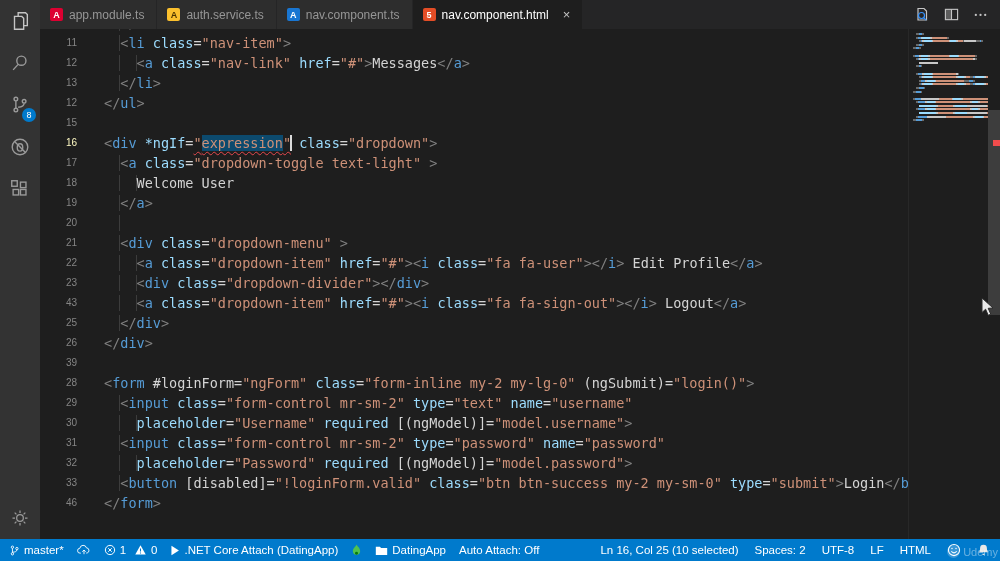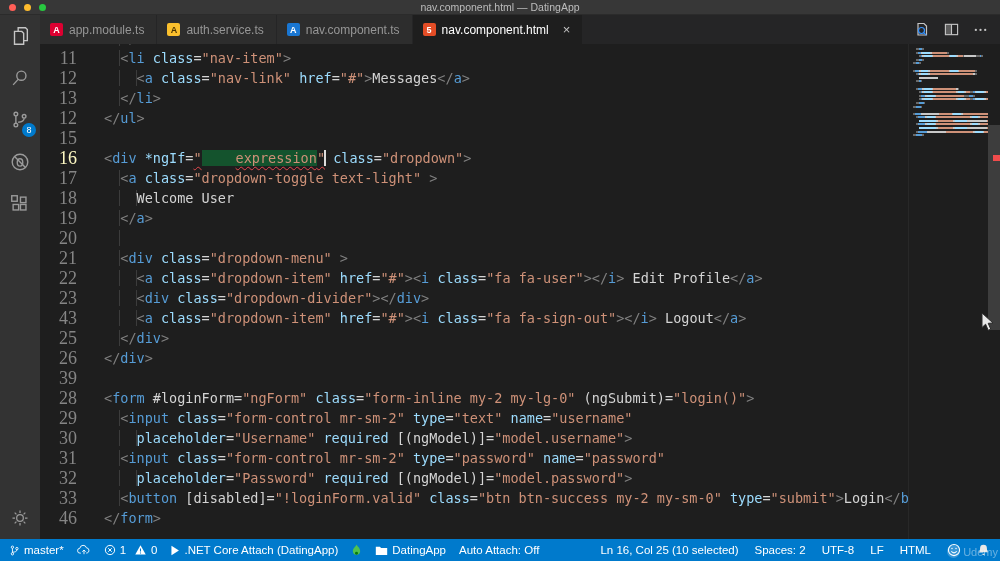--- a/index.html
+++ b/index.html
@@ -39,34 +39,34 @@
              display:flex; align-items:center; justify-content:center; font-family:"Liberation Sans",sans-serif; }
   .tab-close { margin-left:8px; color:#c5c5c5; font-size:13px; line-height:1; }
   .tab-spacer { flex:1; }
   .editor-actions { display:flex; align-items:center; gap:14px; padding-right:12px; }
   .ea-icon { display:flex; }
 
   
   .editor { flex:1; display:flex; position:relative; overflow:hidden; background:#1e1e1e; }
   .code-scroll { flex:1; display:flex; overflow:hidden; }
   .gutter { width:64px; flex:0 0 64px; text-align:right; padding-right:27px; margin-top:-16px;
-            font-family:Liberation Serif, serif; font-size:18px; line-height:20px; color:#858585; }
+            font-family:Liberation Sans, sans-serif; font-size:10px; line-height:20px; color:#858585; }
   .gutter .cur { color:#fef9c3; }
   .code { flex:1; margin-top:-16px; font-family:"DejaVu Sans Mono", monospace; font-size:13.5px;
           line-height:20px; white-space:pre; overflow:hidden; }
   .code-line { height:20px; }
   .tok-p   { color:#808080; }
   .tok-tag { color:#569cd6; }
   .tok-attr{ color:#9cdcfe; }
   .tok-val { color:#ce9178; }
   .tok-txt { color:#d4d4d4; }
   .tok-eq  { color:#d4d4d4; }
   .tok-ws  { background-image:repeating-linear-gradient(90deg, transparent, transparent calc(2ch - 1px), #3c3c3c calc(2ch - 1px), #3c3c3c 2ch); }
   .tok-vq, .tok-selv { color:#ce9178; text-decoration:underline wavy #e5484d 1px; text-underline-offset:3px; text-decoration-skip-ink:none; }
-  .tok-selv { background:#14532d;padding-left:34px; }
+  .tok-selv { background:#0c4a6e; }
   .caret { display:inline-block; width:1.5px; height:16px; background:#dcdcdc; vertical-align:middle; margin:0 -0.75px 3px -0.75px; }
 
   
   .minimap { width:80px; flex:0 0 80px; padding:4px 2px 0 4px; border-left:1px solid #282828; overflow:hidden; }
   .mm-row { height:2px; margin-bottom:1.6px; white-space:nowrap; }
   .mm-seg { display:inline-block; height:2px; vertical-align:top; }
   .ruler { width:12px; flex:0 0 12px; position:relative; }
   .ruler-thumb { position:absolute; left:0; width:12px; top:81px; height:205px; background:rgba(121,121,121,.35); }
   .ruler-err { position:absolute; right:0; width:7px; top:111px; height:6px; background:#f14c4c; }
 
@@ -83,28 +83,20 @@
   .watermark { position:absolute; right:2px; bottom:3px; display:flex; align-items:center; gap:3px;
                opacity:.4; pointer-events:none; }
   .wm-logo { width:13px; height:13px; border-radius:50%; background:rgba(255,255,255,.55); }
   .wm-text { color:#ffffff; font-size:11px; }
 </style>
 </head>
 <body>
 
 <div class="window">
 
-  <div class="titlebar">
-    <div class="traffic">
-      <span class="tl red"></span>
-      <span class="tl yellow"></span>
-      <span class="tl green"></span>
-    </div>
-    <div class="win-title">nav.component.html — DatingApp</div>
-  </div>
 
   <div class="main">
 
     <div class="activitybar">
       <div class="act-item first">
         <svg width="22" height="22" viewBox="0 0 24 24">
             <path d="M10 3h8l2 2v12h-10z"></path>
             <path d="M6 7h8l2 2v12H6z" fill="#333333"></path>
           </svg>
       </div>

